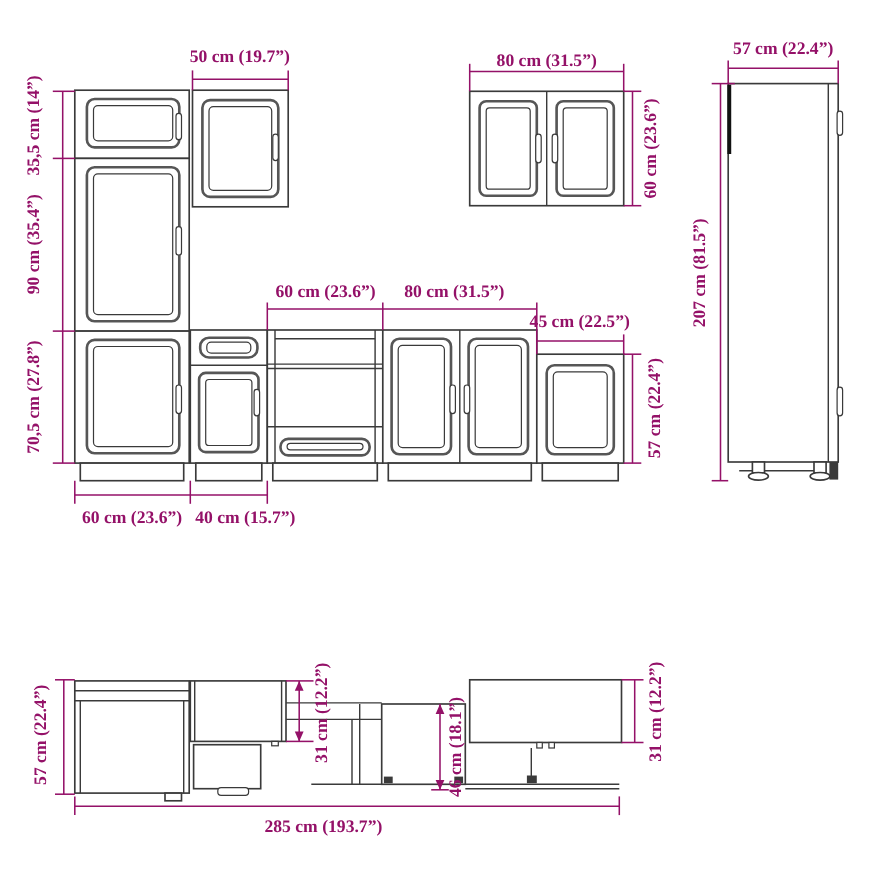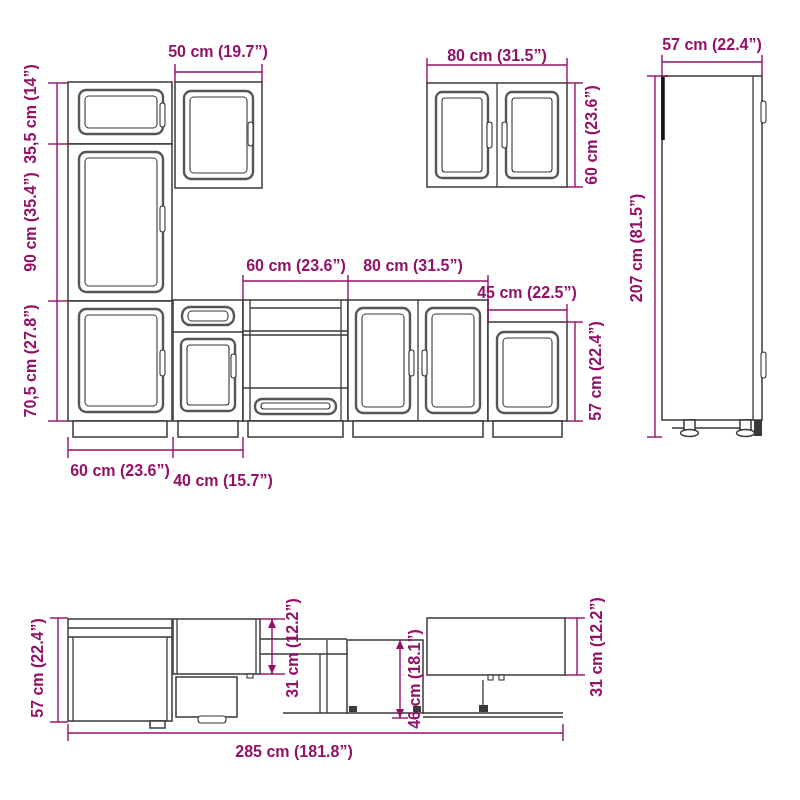--- a/index.html
+++ b/index.html
@@ -5,21 +5,21 @@
   :root{
     --accent:#941168;
     --line:#3a3a3a;
   }
   html,body{margin:0;padding:0;background:#ffffff;}
   .canvas{
     position:relative;
     width:800px;height:800px;
     background:#ffffff;
     overflow:hidden;
-    font-family:Liberation Sans, sans-serif;
+    font-family:Liberation Serif, serif;
   }
   .drawing{position:absolute;left:0;top:0;}
   
   .c  {stroke:var(--line);stroke-width:1.3;fill:none;}
   .cw {stroke:var(--line);stroke-width:1.5;fill:#ffffff;}
   .f2 {stroke:#565656;stroke-width:2.4;fill:#ffffff;}
   .f1 {stroke:var(--line);stroke-width:1.1;fill:#ffffff;}
   .ck {stroke:#121212;stroke-width:3.5;fill:none;}
   .kf {fill:#3a3a3a;stroke:none;}
   
@@ -227,27 +227,27 @@
       <line x1="68" y1="724" x2="68" y2="741" class="d"></line>
       <line x1="563" y1="724" x2="563" y2="741" class="d"></line>
     </g>
   </svg>
 
   <div class="dim-label" style="left:218px;top:52px;">50 cm (19.7”)</div>
   <div class="dim-label v" style="left:31px;top:114px;">35,5 cm (14”)</div>
   <div class="dim-label v" style="left:31px;top:222px;">90 cm (35.4”)</div>
   <div class="dim-label v" style="left:31px;top:361px;">70,5 cm (27.8”)</div>
   <div class="dim-label" style="left:120px;top:471px;">60 cm (23.6”)</div>
-  <div class="dim-label" style="left:223px;top:471px;margin-top:10px;">40 cm (15.7”)</div>
+  <div class="dim-label" style="left:223px;top:471px;">40 cm (15.7”)</div>
   <div class="dim-label" style="left:296px;top:266px;">60 cm (23.6”)</div>
   <div class="dim-label" style="left:413px;top:266px;">80 cm (31.5”)</div>
   <div class="dim-label" style="left:527px;top:293px;">45 cm (22.5”)</div>
   <div class="dim-label" style="left:497px;top:56px;">80 cm (31.5”)</div>
   <div class="dim-label v" style="left:592px;top:135px;">60 cm (23.6”)</div>
   <div class="dim-label v" style="left:596px;top:371px;">57 cm (22.4”)</div>
   <div class="dim-label" style="left:712px;top:45px;">57 cm (22.4”)</div>
   <div class="dim-label v" style="left:637px;top:248px;">207 cm (81.5”)</div>
   <div class="dim-label v" style="left:38px;top:668px;">57 cm (22.4”)</div>
   <div class="dim-label v" style="left:293px;top:648px;">31 cm (12.2”)</div>
   <div class="dim-label v" style="left:415px;top:679px;">46 cm (18.1”)</div>
   <div class="dim-label v" style="left:597px;top:647px;">31 cm (12.2”)</div>
-  <div class="dim-label" style="left:294px;top:752px;">285 cm (181.8”)</div>
+  <div class="dim-label" style="left:294px;top:752px;">285 cm (193.7”)</div>
 </div>
 
 </body></html>

